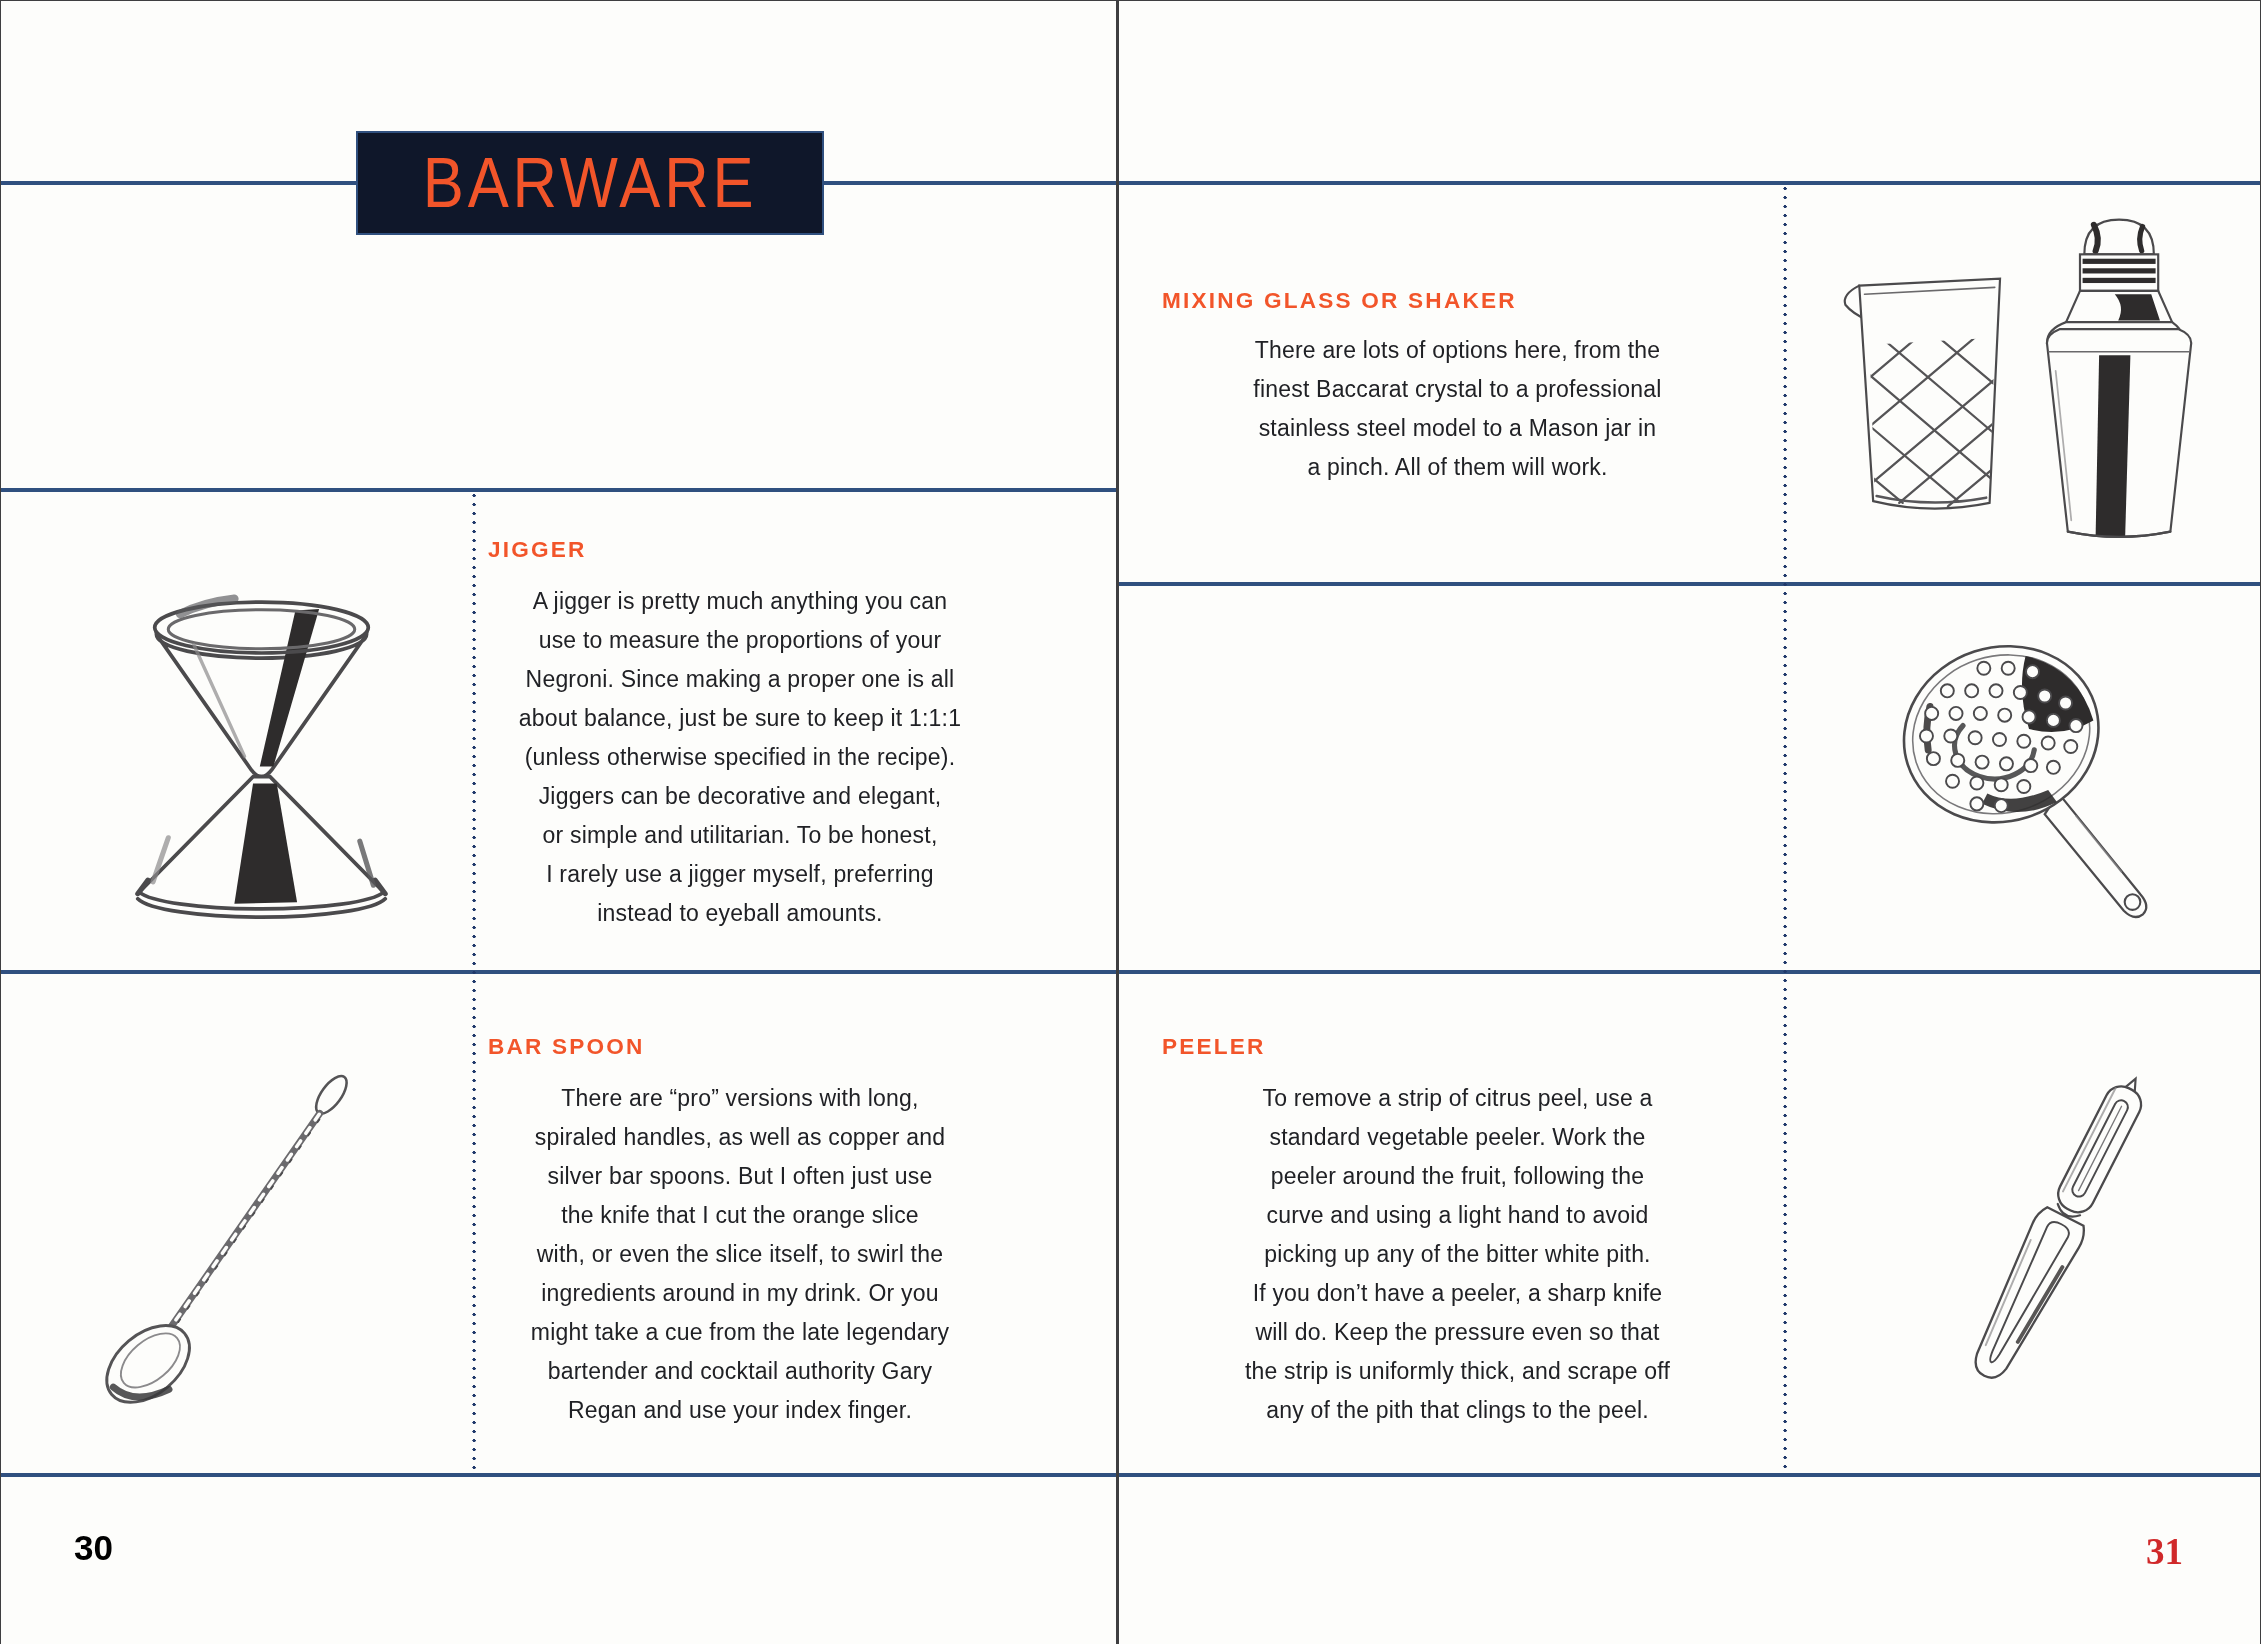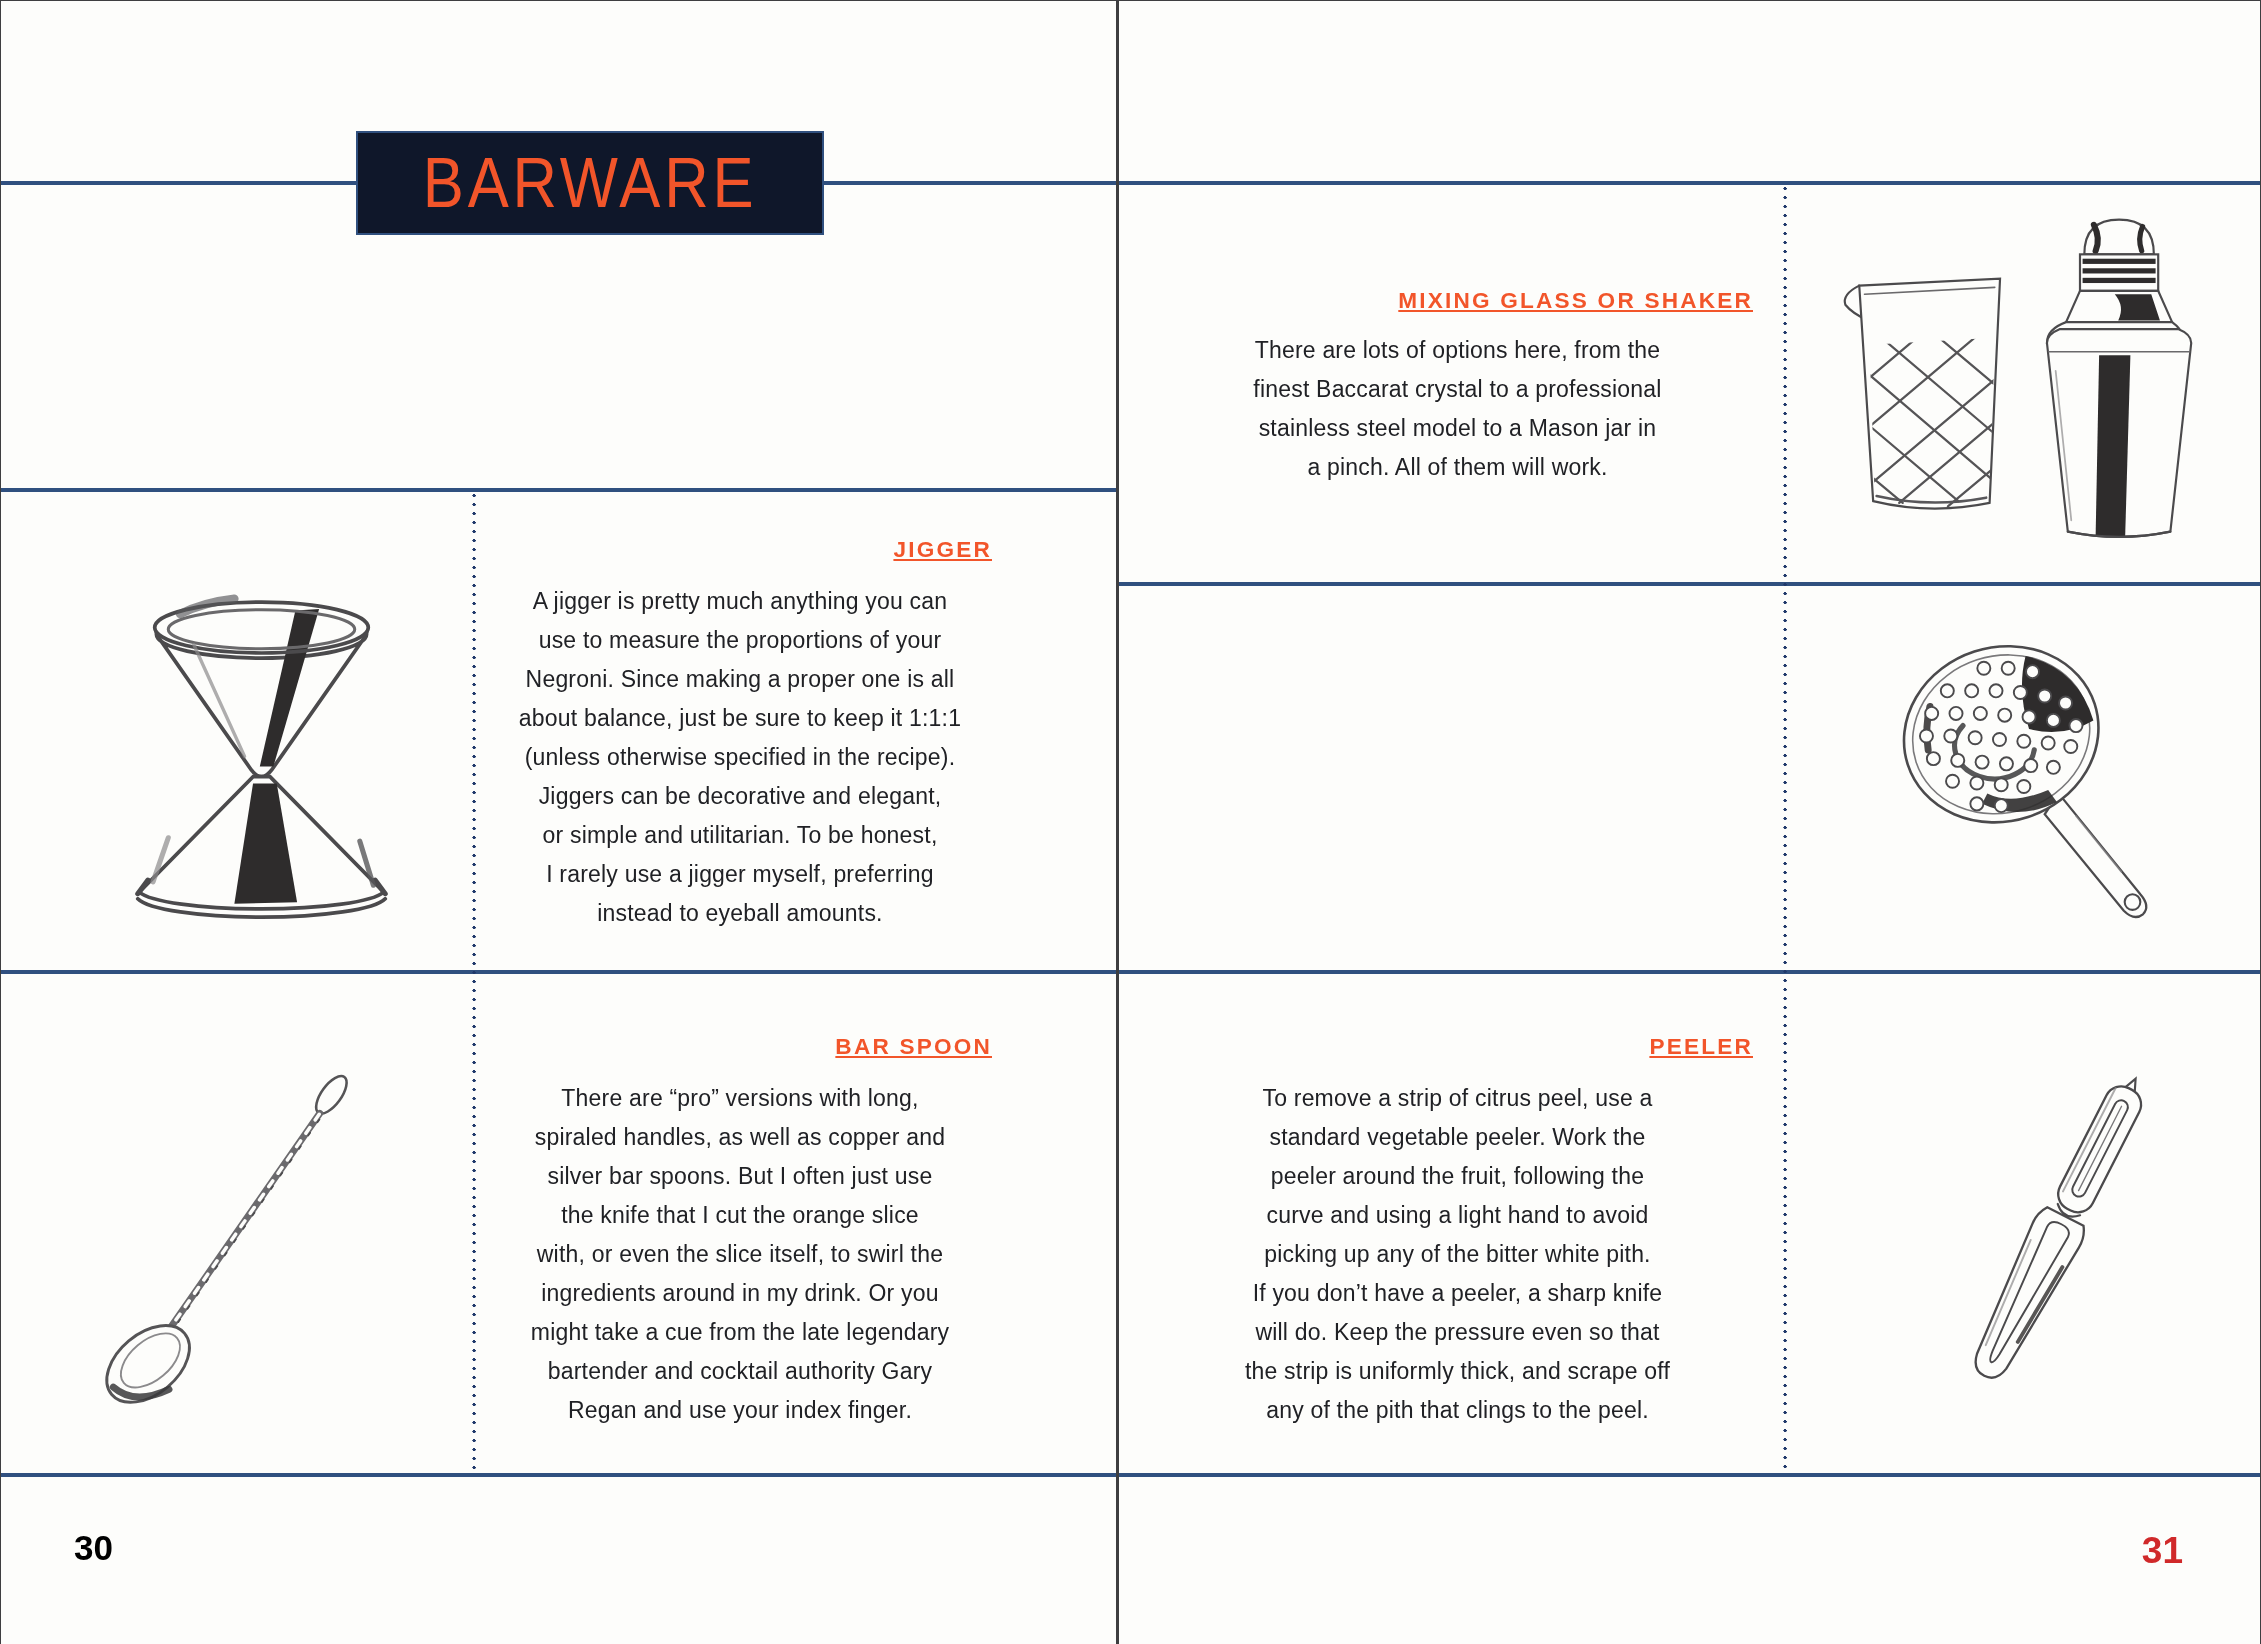--- a/index.html
+++ b/index.html
@@ -15,29 +15,29 @@
     background-image:radial-gradient(circle at 2.2px 2.6px,#20396b 1.6px,rgba(0,0,0,0) 1.9px);
     background-size:4.3px 9px;background-repeat:repeat-y;
   }
   .title-box{
     position:absolute;left:355px;top:130px;width:468px;height:104px;background:#0f172a;
     border:2.6px solid #30507f;box-sizing:border-box;display:flex;align-items:center;justify-content:center;z-index:6;
   }
   .title-text{color:#f2552a;font-size:70px;letter-spacing:4.3px;transform:scaleX(.88);white-space:nowrap;font-weight:400;}
   .heading{
     position:absolute;color:#f2552a;font-weight:700;font-size:22.6px;letter-spacing:2.2px;
-    text-align:right;white-space:pre;z-index:4;text-decoration:underline;
+    text-align:left;white-space:pre;z-index:4;
   }
   .bodytext{
     position:absolute;font-size:23px;line-height:39px;letter-spacing:0.2px;
     white-space:pre-line;text-align:center;z-index:4;color:#202125;
   }
   .pn-left{position:absolute;left:73px;top:1527px;font-size:35px;font-weight:700;color:#000000;z-index:4;}
   .pn-right{position:absolute;right:77px;top:1529px;font-size:37px;font-weight:700;
-    font-family:Liberation Sans, sans-serif;color:#d0292a;z-index:4;}
+    font-family:Liberation Serif, serif;color:#d0292a;z-index:4;}
   .illo{position:absolute;z-index:3;}
 </style>
 </head>
 <body>
 
 <div id="spread">
 
   <div class="rule" style="top:180px;left:0;width:2261px;"></div>
   <div class="rule" style="top:487px;left:0;width:1116px;"></div>
   <div class="rule" style="top:581px;left:1118px;width:1144px;"></div>

